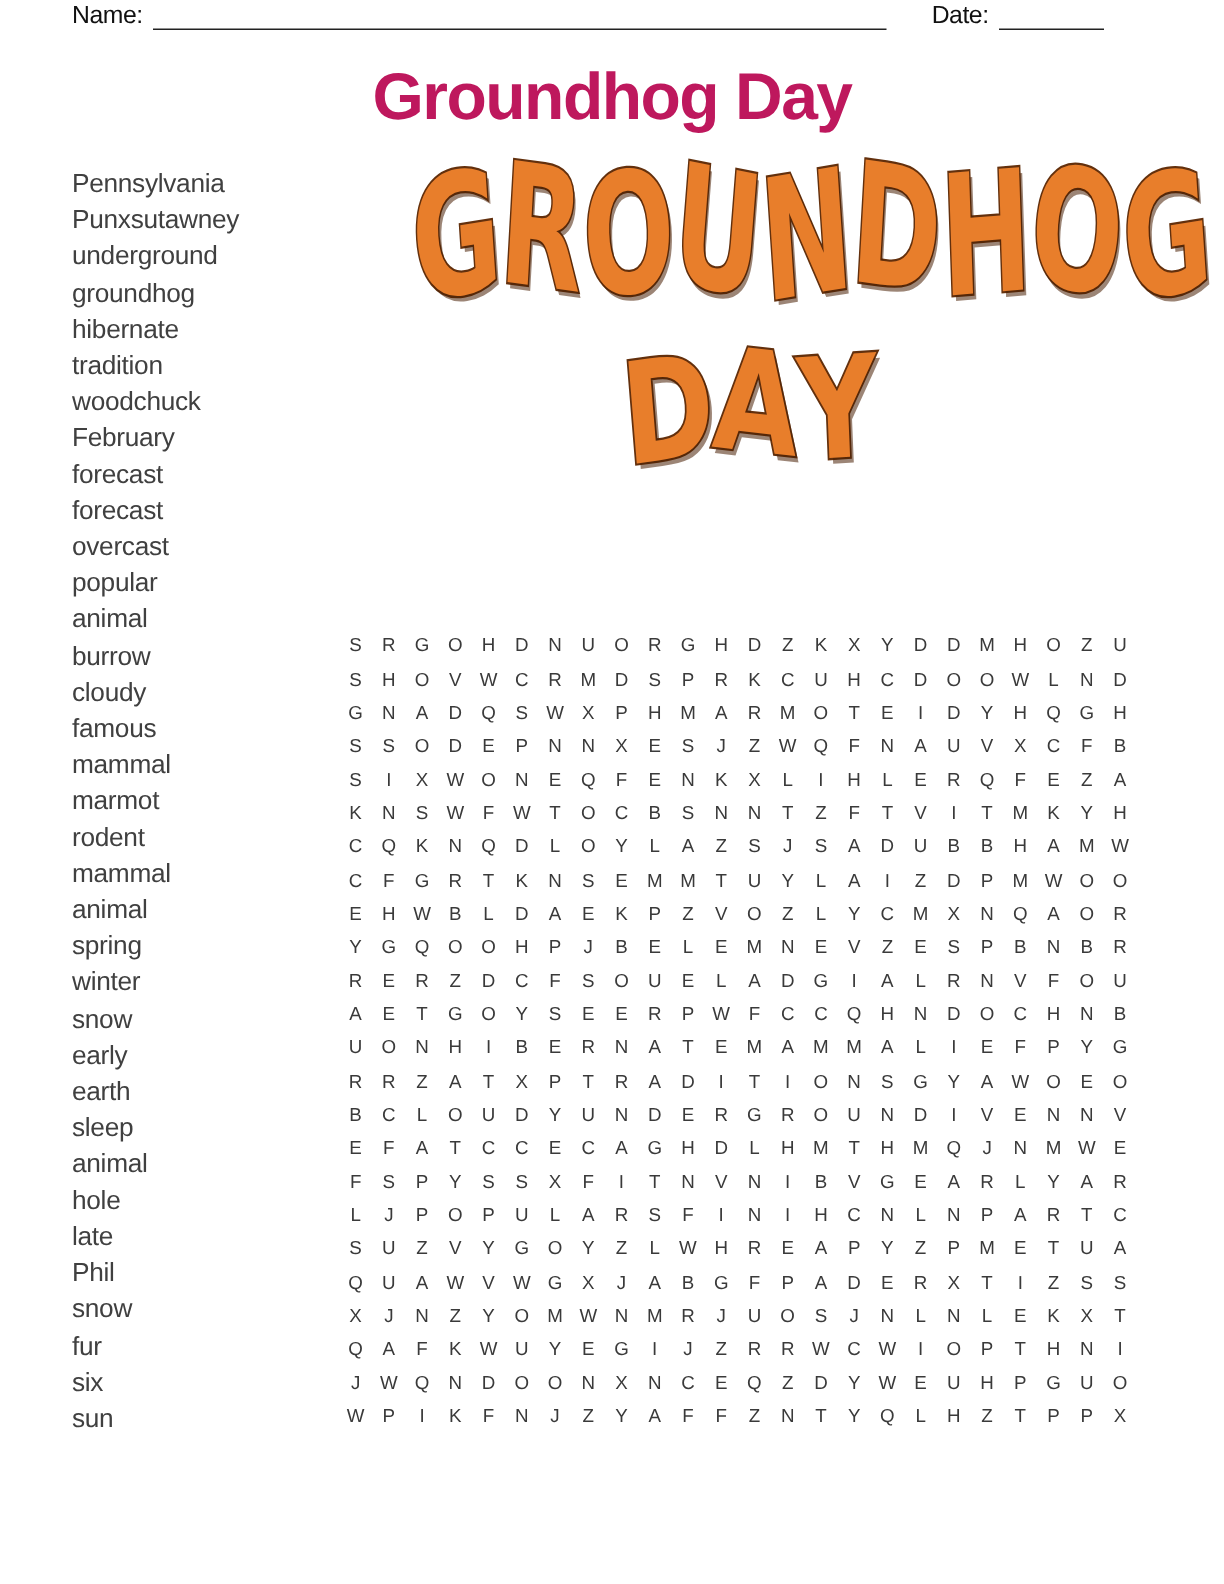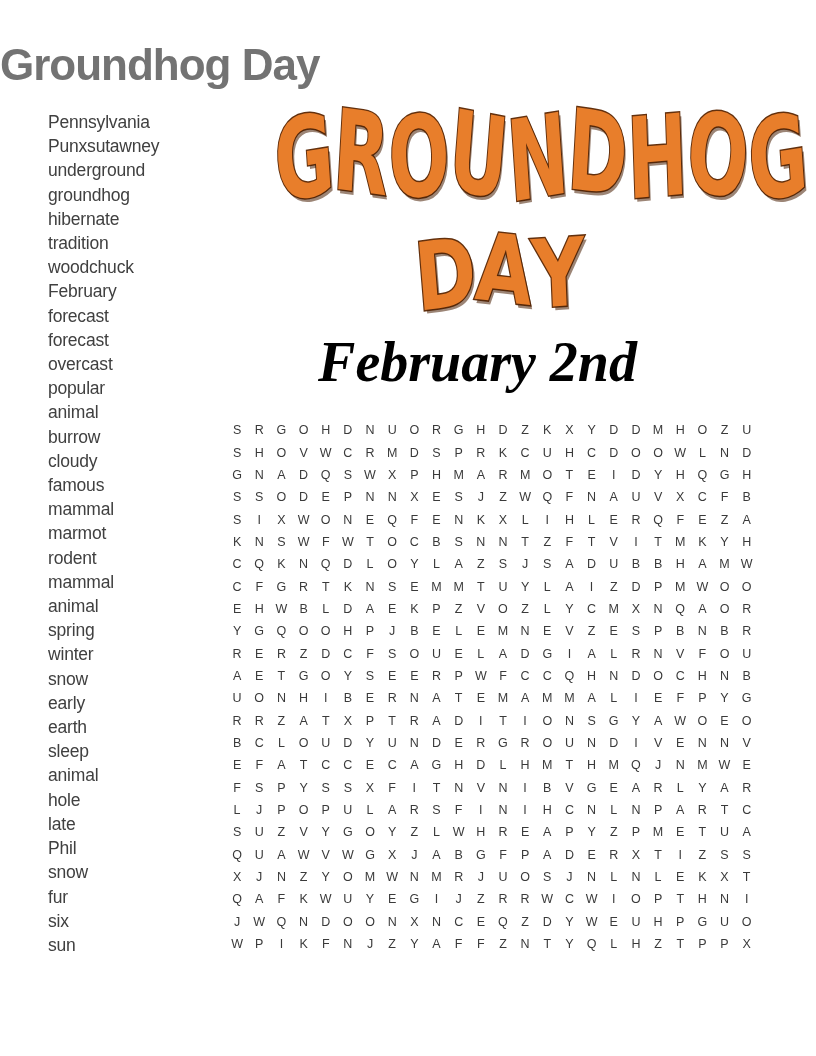--- a/index.html
+++ b/index.html
@@ -18,22 +18,22 @@
     letter-spacing:-0.3px; color:#111;
   }
   .blank-line { border-bottom:1.6px solid #222; height:17px; }
   .name-line { width:489px; margin-left:7px; }
   .date-gap { width:30px; }
   .date-line { width:70px; margin-left:7px; }
 
   
   .main-title {
     position:absolute; top:40px; left:0; width:816px;
-    text-align:left; font-size:44px; font-weight:600;
-    letter-spacing:-1px; color:#737373;
+    text-align:center; font-size:44px; font-weight:600;
+    letter-spacing:-1px; color:#be185d;
   }
 
   
   .logo-line {
     position:absolute; left:148px; width:704px; text-align:center;
     font-weight:bold; font-family:"DejaVu Sans","Liberation Sans",sans-serif;
     white-space:nowrap;
   }
   .logo-1 { top:100px; font-size:112px; line-height:112px; transform:scale(0.64,1.0); }
   .logo-2 { top:226px; font-size:94px;  line-height:94px;  transform:scale(0.78,1.0); }
@@ -72,27 +72,33 @@
   .grid-cell {
     display:flex; align-items:center; justify-content:center;
     font-size:12.5px; font-weight:500; color:#3a3a3a;
   }
 </style>
 </head>
 <body>
 
 <div class="page">
 
+  <div class="header-row">
+    <span>Name:</span>
+    <span class="blank-line name-line"></span>
+    <span class="date-gap"></span>
+    <span>Date:</span>
+    <span class="blank-line date-line"></span>
+  </div>
 
   <h1 class="main-title">Groundhog Day</h1>
 
   <div class="logo-line logo-1" id="logo-line-1"><span class="logo-letter" style="color: rgb(232, 126, 43);">G</span><span class="logo-letter" style="color: rgb(232, 126, 43);">R</span><span class="logo-letter" style="color: rgb(232, 126, 43);">O</span><span class="logo-letter" style="color: rgb(232, 126, 43);">U</span><span class="logo-letter" style="color: rgb(232, 126, 43);">N</span><span class="logo-letter" style="color: rgb(232, 126, 43);">D</span><span class="logo-letter" style="color: rgb(232, 126, 43);">H</span><span class="logo-letter" style="color: rgb(232, 126, 43);">O</span><span class="logo-letter" style="color: rgb(232, 126, 43);">G</span></div>
   <div class="logo-line logo-2" id="logo-line-2"><span class="logo-letter" style="color: rgb(232, 126, 43);">D</span><span class="logo-letter" style="color: rgb(232, 126, 43);">A</span><span class="logo-letter" style="color: rgb(232, 126, 43);">Y</span></div>
 
-  <div class="subtitle">February 2nd</div>
 
   <ul class="word-list" id="word-list">
       <li>Pennsylvania</li>
       <li>Punxsutawney</li>
       <li>underground</li>
       <li>groundhog</li>
       <li>hibernate</li>
       <li>tradition</li>
       <li>woodchuck</li>
       <li>February</li>

